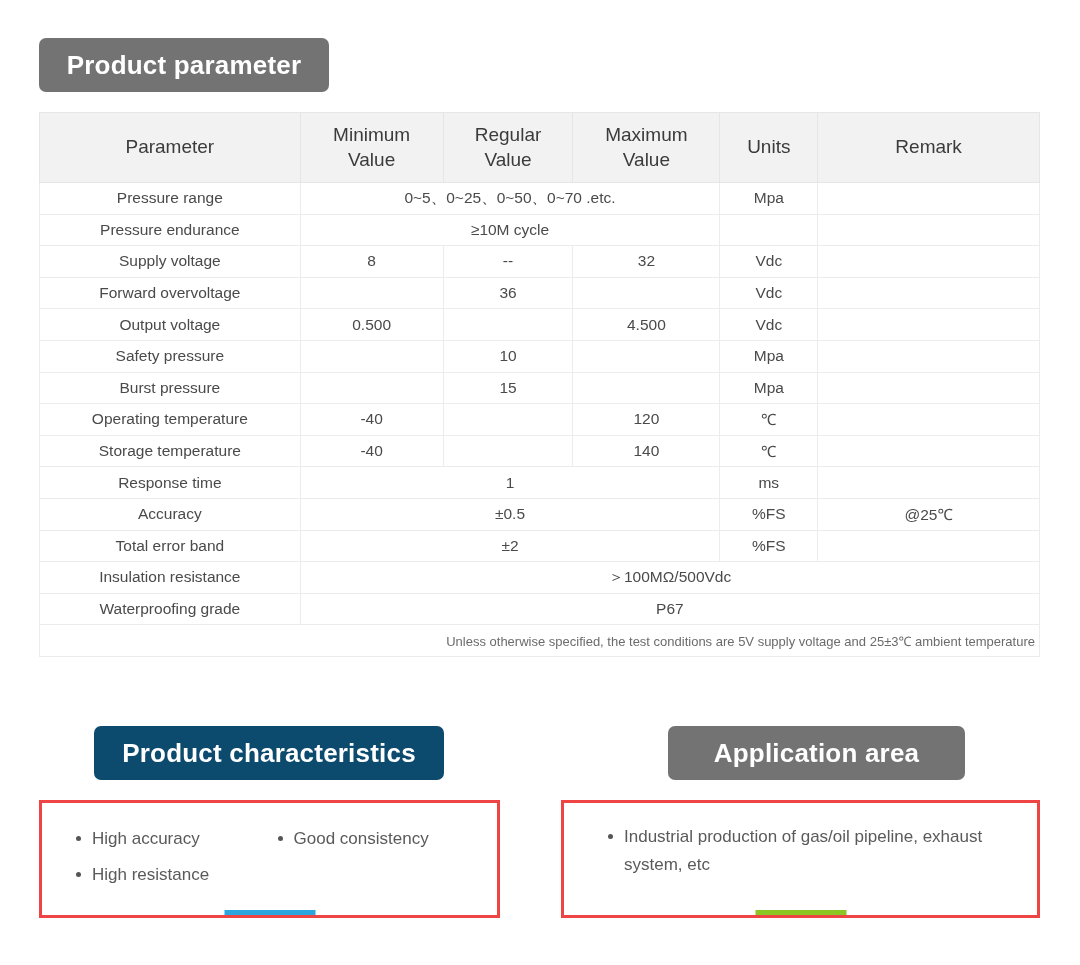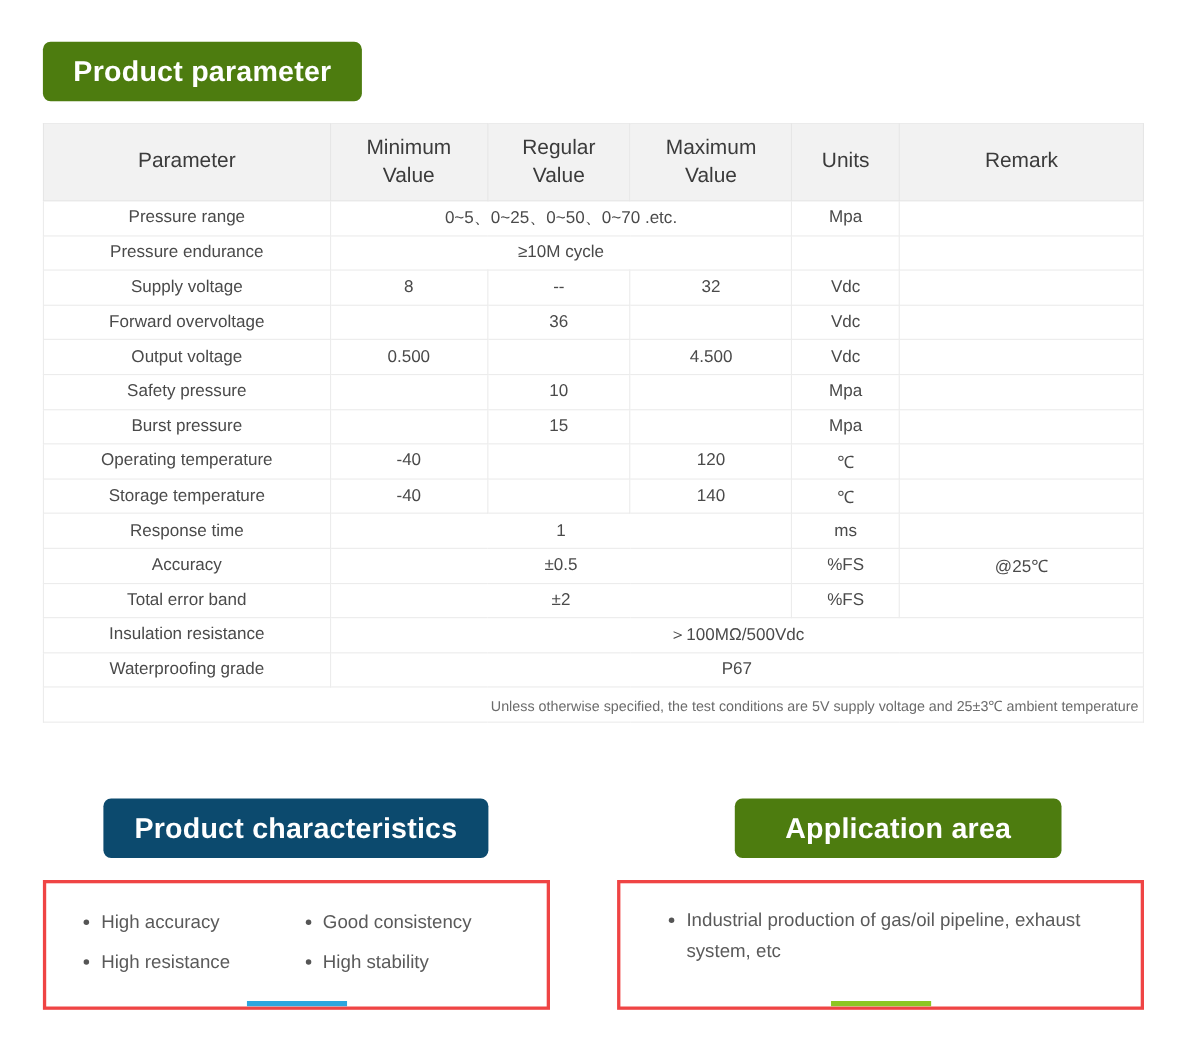--- a/index.html
+++ b/index.html
@@ -16,21 +16,21 @@
     display: inline-flex;
     align-items: center;
     justify-content: center;
     border-radius: 7px;
     color: #ffffff;
     font-size: 26px;
     font-weight: bold;
     letter-spacing: 0.2px;
     white-space: nowrap;
   }
-  .pill-green { background: #4d7c0f; }
+  .pill-green { background: #737373; }
   .pill-blue  { background: #0c4a6e; }
 
   #title-parameter {
     position: absolute;
     left: 39px; top: 38px;
     width: 290px; height: 54px;
   }
 
   
   #spec-table-wrap {
@@ -282,24 +282,20 @@
           <span>High accuracy</span>
         </div>
         <div class="bullet">
           <span class="dot"></span>
           <span>Good consistency</span>
         </div>
         <div class="bullet">
           <span class="dot"></span>
           <span>High resistance</span>
         </div>
-        <div class="bullet">
-          <span class="dot"></span>
-          <span>High stability</span>
-        </div>
       </div>
     <div class="card-accent accent-blue"></div>
   </div>
 
   <div class="card" id="card-application">
     <div class="bullet-single" id="application-list">
         <div class="bullet">
           <span class="dot"></span>
           <span>Industrial production of gas/oil pipeline, exhaust system, etc</span>
         </div>

